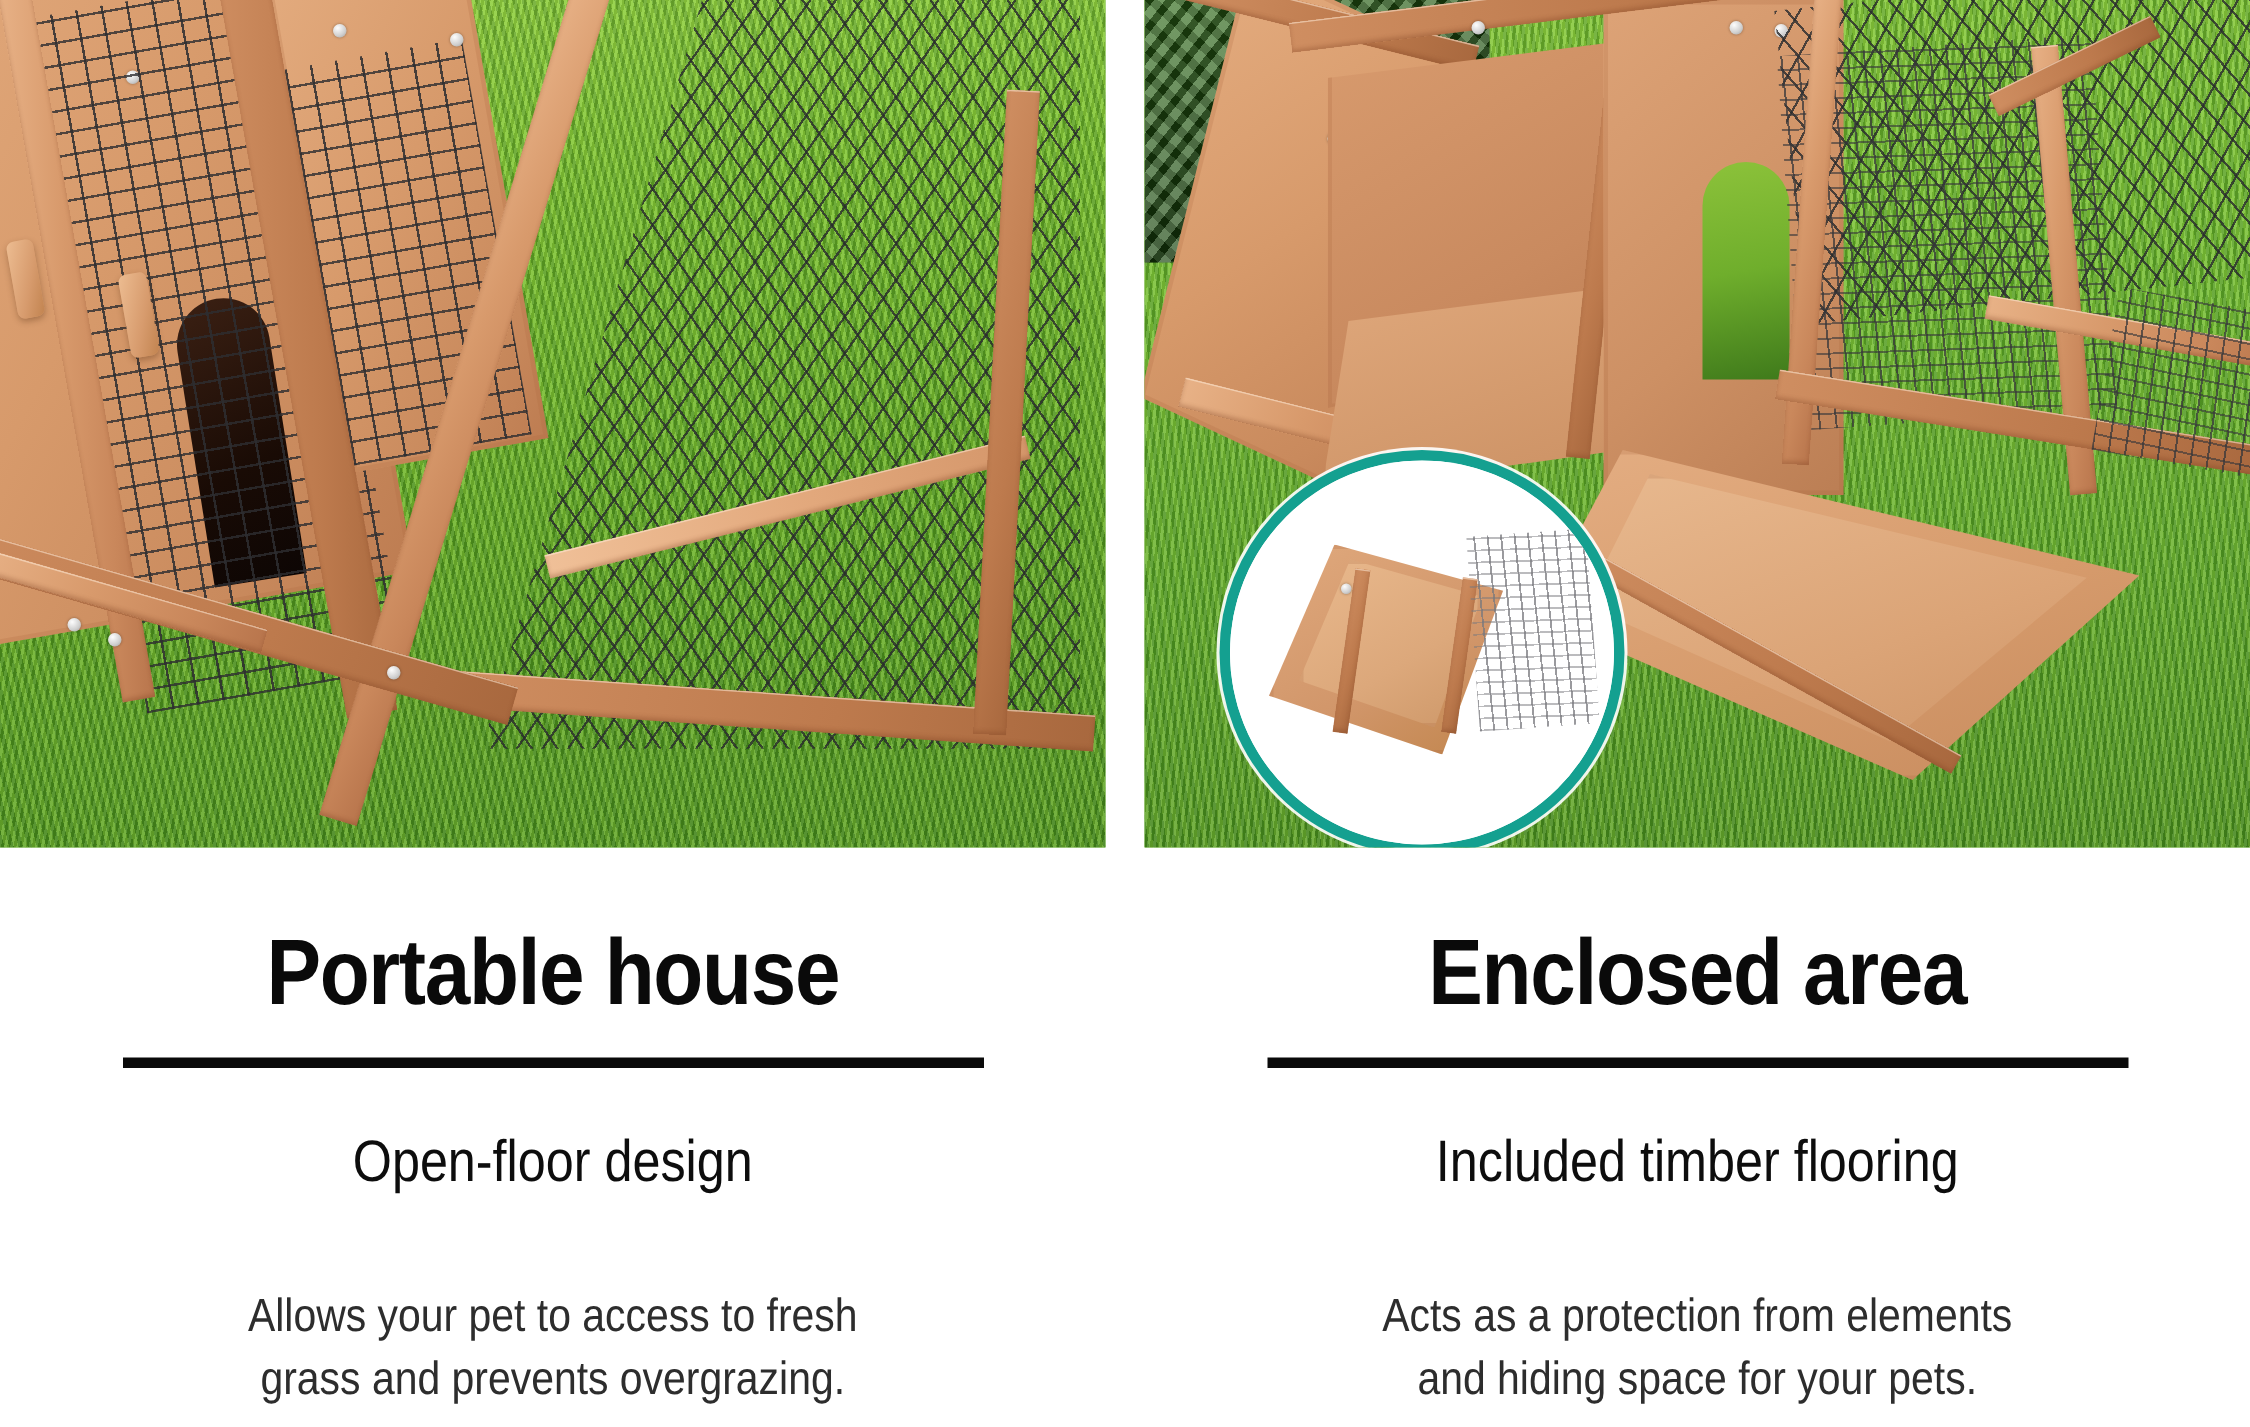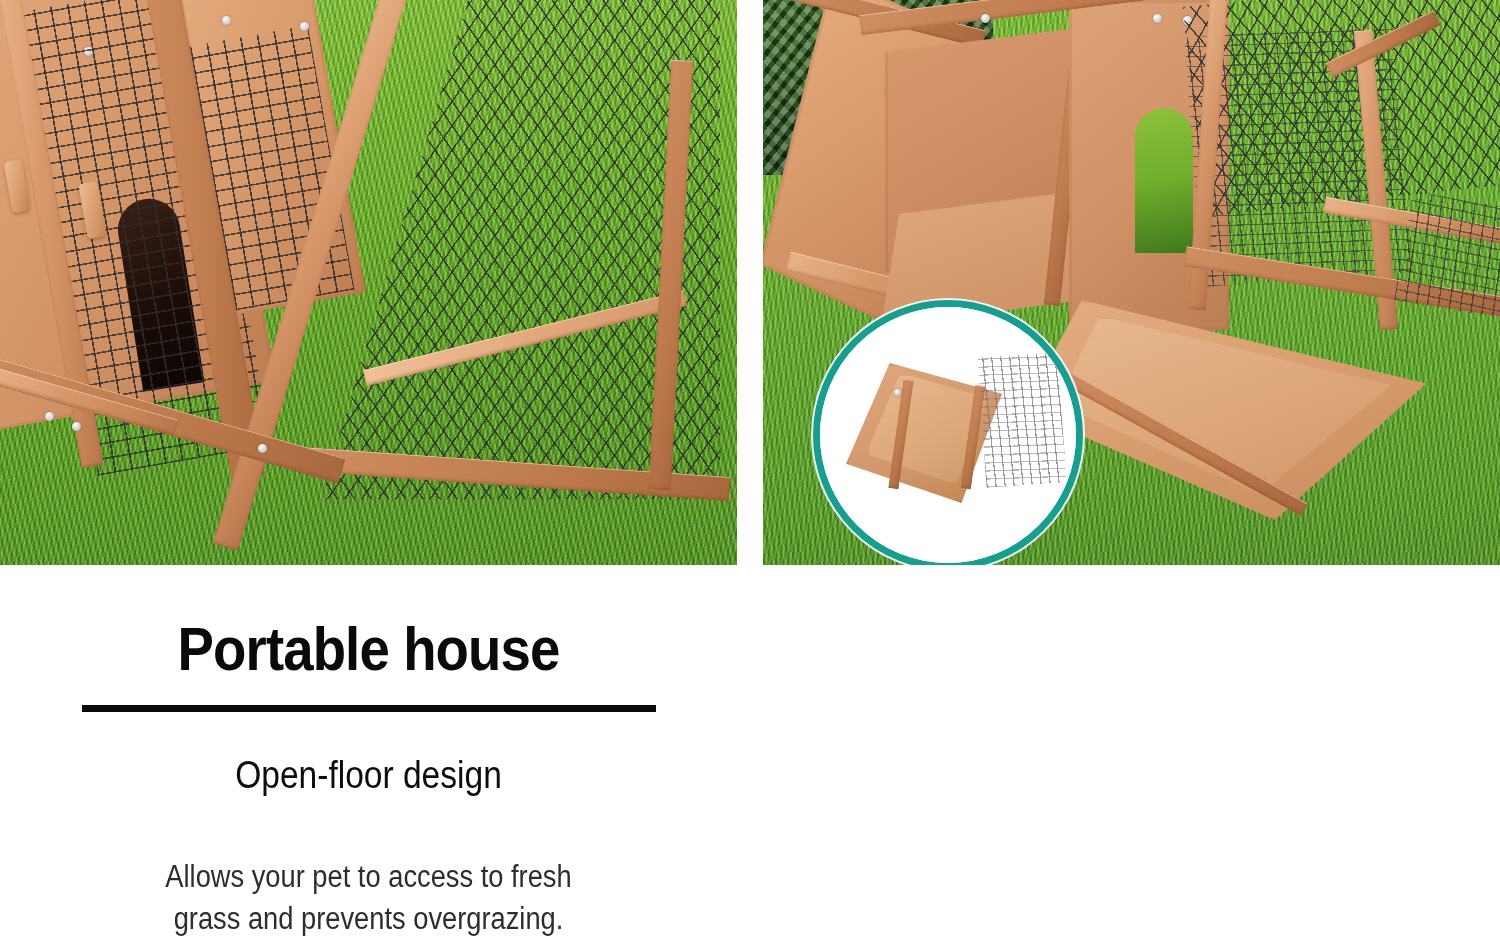--- a/index.html
+++ b/index.html
@@ -212,15 +212,24 @@
                     clip-path:polygon(28% 0%,100% 22%,74% 100%,0% 72%);
                     background:linear-gradient(150deg,#e9b98d,#dca87b 60%,#cd9768);"></div>
         <div class="wood dk" style="left:76px;top:72px;width:10px;height:110px;transform:rotate(8deg);"></div>
         <div class="wood dk" style="left:148px;top:78px;width:10px;height:104px;transform:rotate(8deg);"></div>
         <div class="screw" style="left:74px;top:82px;width:7px;height:7px;"></div>
         <div class="mesh fine" style="left:162px;top:48px;width:80px;height:130px;transform:rotate(-4deg);
                     background:repeating-linear-gradient(88deg,rgba(120,120,125,.75) 0 1.2px,transparent 1.2px 9px),repeating-linear-gradient(2deg,rgba(120,120,125,.5) 0 1.2px,transparent 1.2px 8px);"></div>
       </div>
     </div>
 
+    <div class="textblock">
+      <div class="heading">Enclosed area</div>
+      <div class="rule"></div>
+      <div class="subheading">Included timber flooring</div>
+      <div class="body">
+        <span>Acts as a protection from elements</span>
+        <span>and hiding space for your pets.</span>
+      </div>
+    </div>
   </div>
 
 </div>
 
 </body></html>

